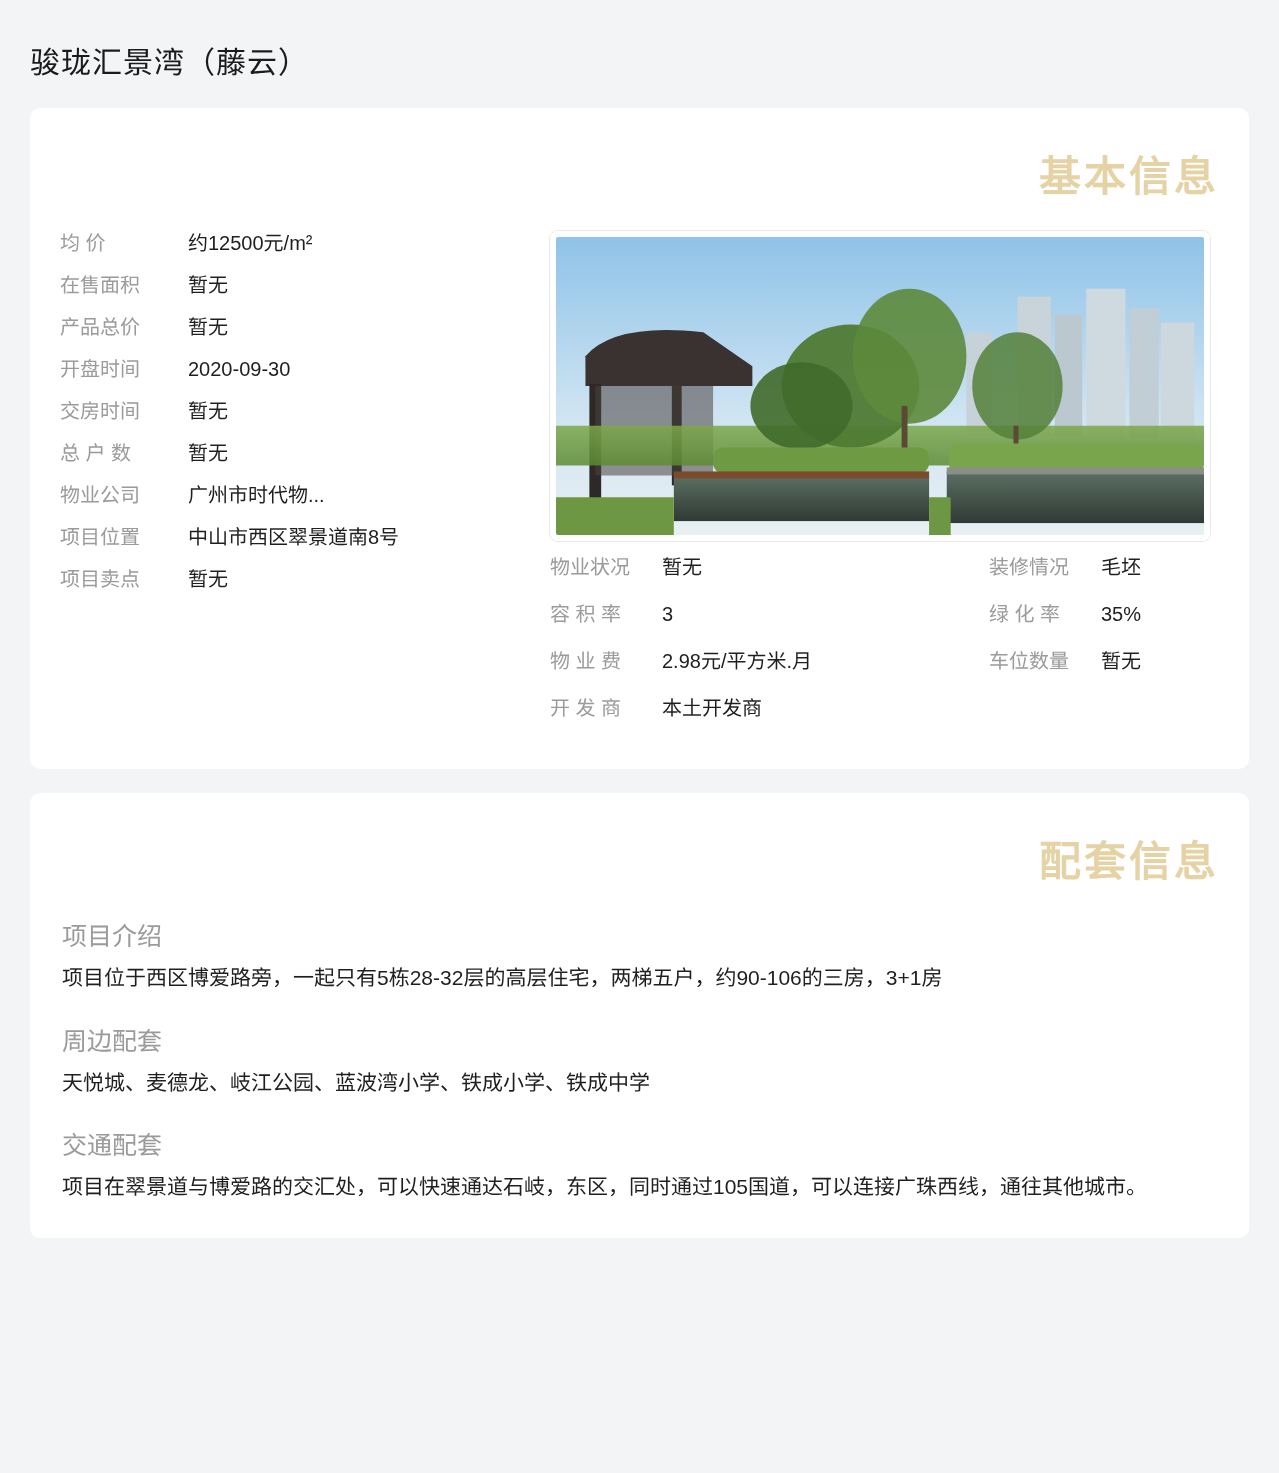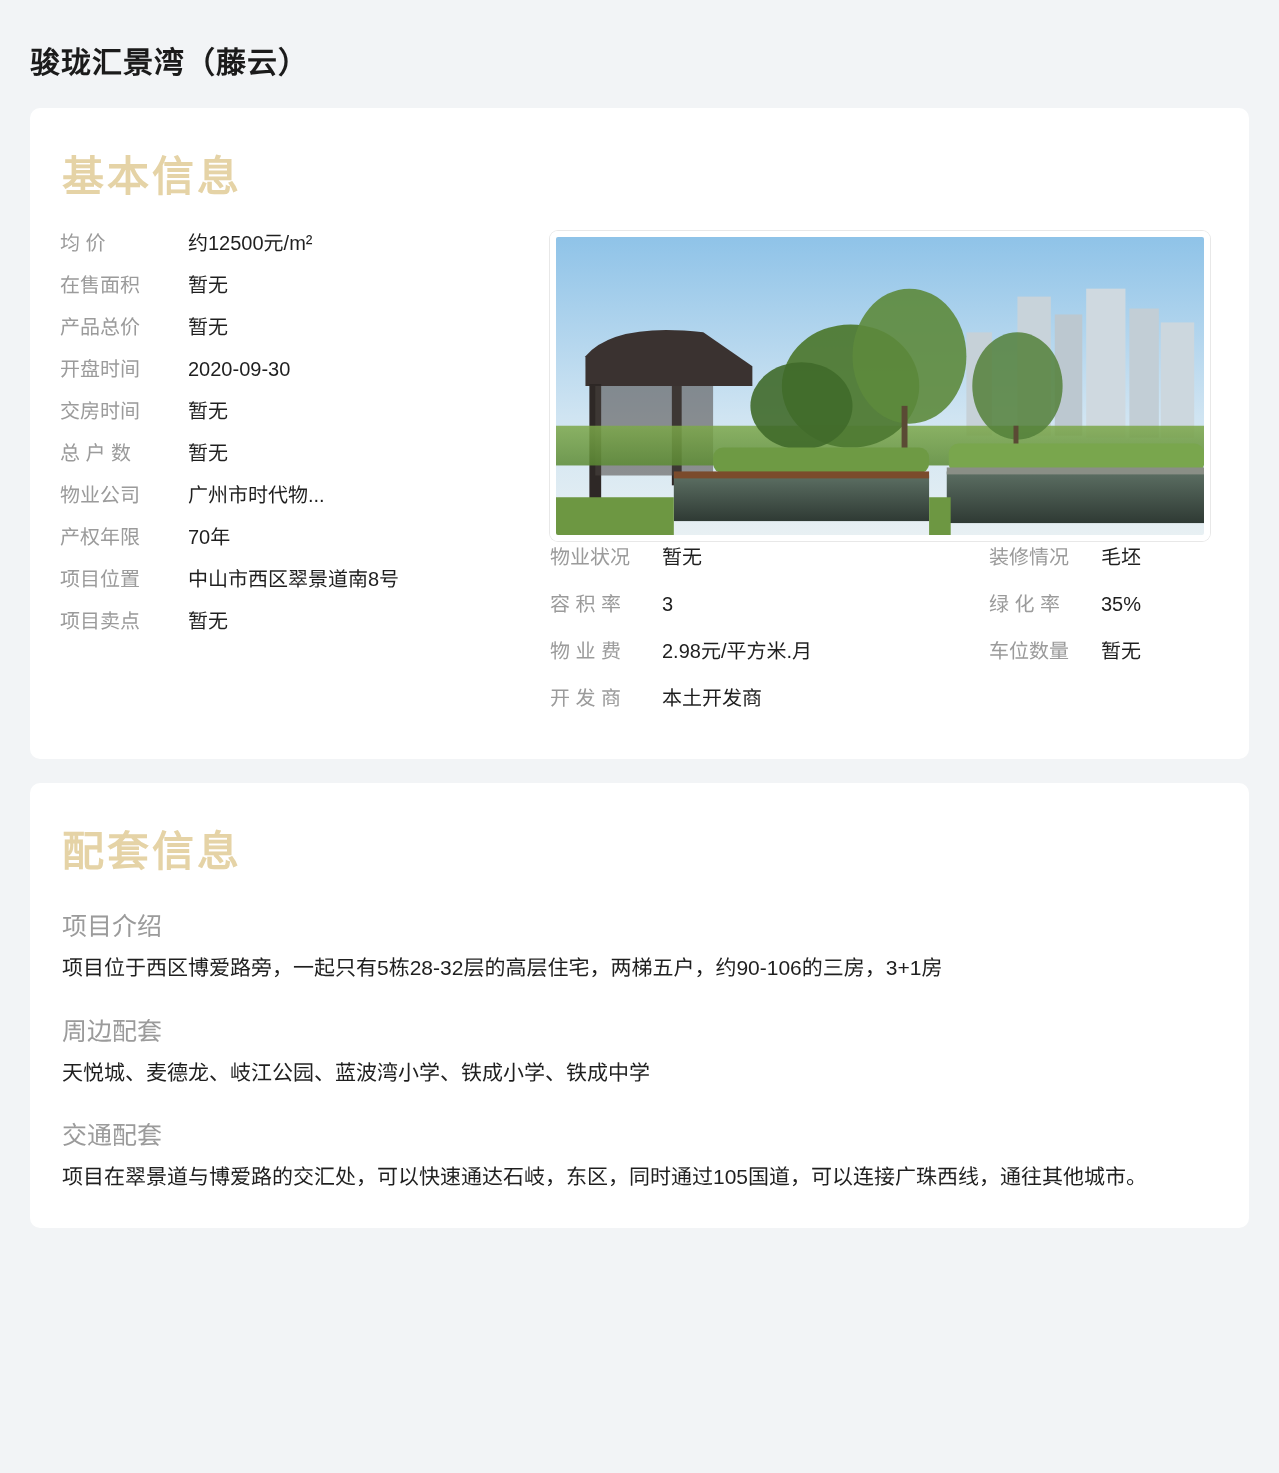--- a/index.html
+++ b/index.html
@@ -5,39 +5,40 @@
   * { box-sizing: border-box; }
   html, body {
     margin: 0; padding: 0;
     background: #f2f4f6;
     font-family: "Liberation Sans", "DejaVu Sans", sans-serif;
   }
   body { width: 1279px; min-height: 1473px; }
 
   .page-title {
     font-size: 30px;
-    font-weight: bold;
+    font-weight: normal;
     color: #1b1b1b;
     padding: 38px 0 26px 30px;
     letter-spacing: 1px;
   }
 
   .card {
     background: #ffffff;
     border-radius: 10px;
     margin: 0 30px 24px 30px;
     padding: 34px 30px 30px 30px;
   }
 
   .section-title {
     font-size: 42px;
     font-weight: bold;
     color: #e5d3a6;
     letter-spacing: 3px;
     margin: 0 0 28px 2px;
+    text-align: right;
   }
 
   
   .basic-wrap { display: flex; align-items: flex-start; }
   .basic-left { width: 470px; flex: 0 0 470px; }
   .basic-right { flex: 1; padding-left: 14px; }
 
   .row {
     display: flex;
     align-items: baseline;
@@ -65,20 +66,21 @@
     overflow: hidden;
     border: 6px solid #ffffff;
     box-shadow: 0 0 0 1px #e8e8e8;
     margin-left: 6px;
   }
   .photo { width: 100%; height: 100%; display: block; }
 
   
   .sub-grid {
     display: flex;
+    margin-top: 10px;
     padding-left: 6px;
   }
   .sub-col { flex: 1; }
   .sub-col.second { flex: 0 0 230px; }
   .sub-row {
     display: flex;
     align-items: baseline;
     margin-bottom: 18px;
     font-size: 20px;
   }
@@ -135,24 +137,20 @@
         <span class="label">交房时间</span>
         <span class="value">暂无</span>
       </div>
       <div class="row">
         <span class="label">总 户 数</span>
         <span class="value">暂无</span>
       </div>
       <div class="row">
         <span class="label">物业公司</span>
         <span class="value">广州市时代物...</span>
-      </div>
-      <div class="row">
-        <span class="label">产权年限</span>
-        <span class="value">70年</span>
       </div>
       <div class="row">
         <span class="label">项目位置</span>
         <span class="value">中山市西区翠景道南8号</span>
       </div>
       <div class="row">
         <span class="label">项目卖点</span>
         <span class="value">暂无</span>
       </div>
     </div>

